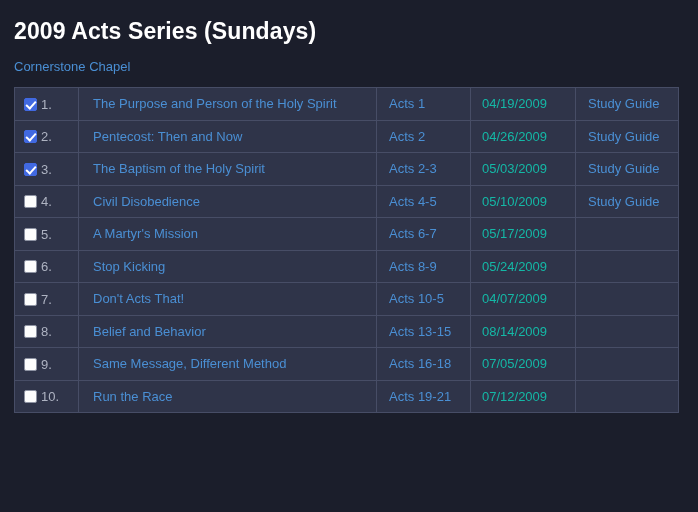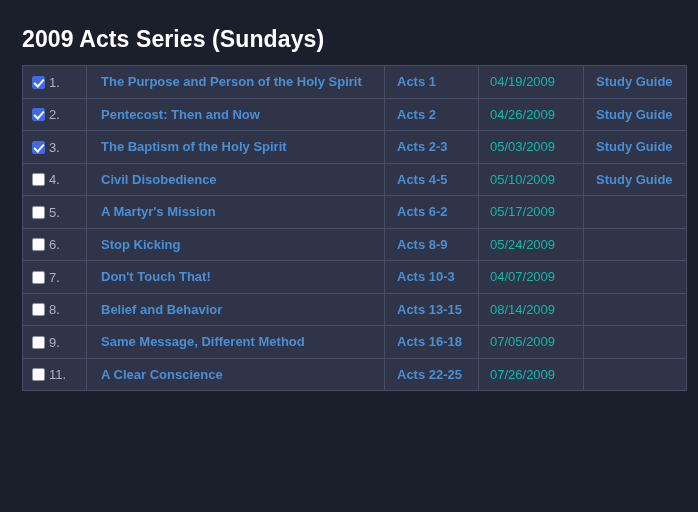--- a/index.html
+++ b/index.html
@@ -11,21 +11,21 @@
     height: 512px;
     background: #1b1e2b;
     font-family: "Liberation Sans", sans-serif;
     overflow: hidden;
   }
   .page {
     position: relative;
     width: 698px;
     height: 512px;
     box-sizing: border-box;
-    padding: 8px;
+    padding: 0;
   }
   .page-title {
     color: #ffffff;
     font-size: 23px;
     font-weight: bold;
     margin: 0;
     padding: 18px 0 0 14px;
     letter-spacing: 0.1px;
   }
   .subtitle-row {
@@ -104,30 +104,32 @@
   .title-cell { padding-left: 14px !important; }
   .ref-cell   { padding-left: 12px !important; }
   .date-cell  { padding-left: 11px !important; color: #14b8a6; }
   .guide-cell { padding-left: 12px !important; }
 
   a.link {
     color: #4a8fd4;
     text-decoration: none;
     font-size: 13px;
     cursor: pointer;
-    font-weight: bold;
   }
 </style>
 </head>
 <body>
 
 <div class="page">
 
   <h1 class="page-title">2009 Acts Series (Sundays)</h1>
 
+  <div class="subtitle-row">
+    <a class="subtitle-link">Cornerstone Chapel</a>
+  </div>
 
   <div class="table-wrap">
     <table class="series-table">
       <colgroup>
         <col class="col-num">
           <col class="col-title">
           <col class="col-ref">
           <col class="col-date">
           <col class="col-guide">
       </colgroup>
@@ -156,56 +158,56 @@
           <tr>
             <td class="num-cell"><span class="cb unchecked"></span><span class="num-index">4.</span></td>
             <td class="title-cell"><a class="link">Civil Disobedience</a></td>
             <td class="ref-cell"><a class="link">Acts 4-5</a></td>
             <td class="date-cell">05/10/2009</td>
             <td class="guide-cell"><a class="link">Study Guide</a></td>
           </tr>
           <tr>
             <td class="num-cell"><span class="cb unchecked"></span><span class="num-index">5.</span></td>
             <td class="title-cell"><a class="link">A Martyr's Mission</a></td>
-            <td class="ref-cell"><a class="link">Acts 6-2</a></td>
+            <td class="ref-cell"><a class="link">Acts 6-7</a></td>
             <td class="date-cell">05/17/2009</td>
             <td class="guide-cell"></td>
           </tr>
           <tr>
             <td class="num-cell"><span class="cb unchecked"></span><span class="num-index">6.</span></td>
             <td class="title-cell"><a class="link">Stop Kicking</a></td>
             <td class="ref-cell"><a class="link">Acts 8-9</a></td>
             <td class="date-cell">05/24/2009</td>
             <td class="guide-cell"></td>
           </tr>
           <tr>
             <td class="num-cell"><span class="cb unchecked"></span><span class="num-index">7.</span></td>
-            <td class="title-cell"><a class="link">Don't Touch That!</a></td>
-            <td class="ref-cell"><a class="link">Acts 10-3</a></td>
+            <td class="title-cell"><a class="link">Don't Acts That!</a></td>
+            <td class="ref-cell"><a class="link">Acts 10-5</a></td>
             <td class="date-cell">04/07/2009</td>
             <td class="guide-cell"></td>
           </tr>
           <tr>
             <td class="num-cell"><span class="cb unchecked"></span><span class="num-index">8.</span></td>
             <td class="title-cell"><a class="link">Belief and Behavior</a></td>
             <td class="ref-cell"><a class="link">Acts 13-15</a></td>
             <td class="date-cell">08/14/2009</td>
             <td class="guide-cell"></td>
           </tr>
           <tr>
             <td class="num-cell"><span class="cb unchecked"></span><span class="num-index">9.</span></td>
             <td class="title-cell"><a class="link">Same Message, Different Method</a></td>
             <td class="ref-cell"><a class="link">Acts 16-18</a></td>
             <td class="date-cell">07/05/2009</td>
             <td class="guide-cell"></td>
           </tr>
           <tr>
-            <td class="num-cell"><span class="cb unchecked"></span><span class="num-index">11.</span></td>
-            <td class="title-cell"><a class="link">A Clear Conscience</a></td>
-            <td class="ref-cell"><a class="link">Acts 22-25</a></td>
-            <td class="date-cell">07/26/2009</td>
+            <td class="num-cell"><span class="cb unchecked"></span><span class="num-index">10.</span></td>
+            <td class="title-cell"><a class="link">Run the Race</a></td>
+            <td class="ref-cell"><a class="link">Acts 19-21</a></td>
+            <td class="date-cell">07/12/2009</td>
             <td class="guide-cell"></td>
           </tr>
         </tbody>
     </table>
   </div>
 
 </div>
 
 </body></html>

